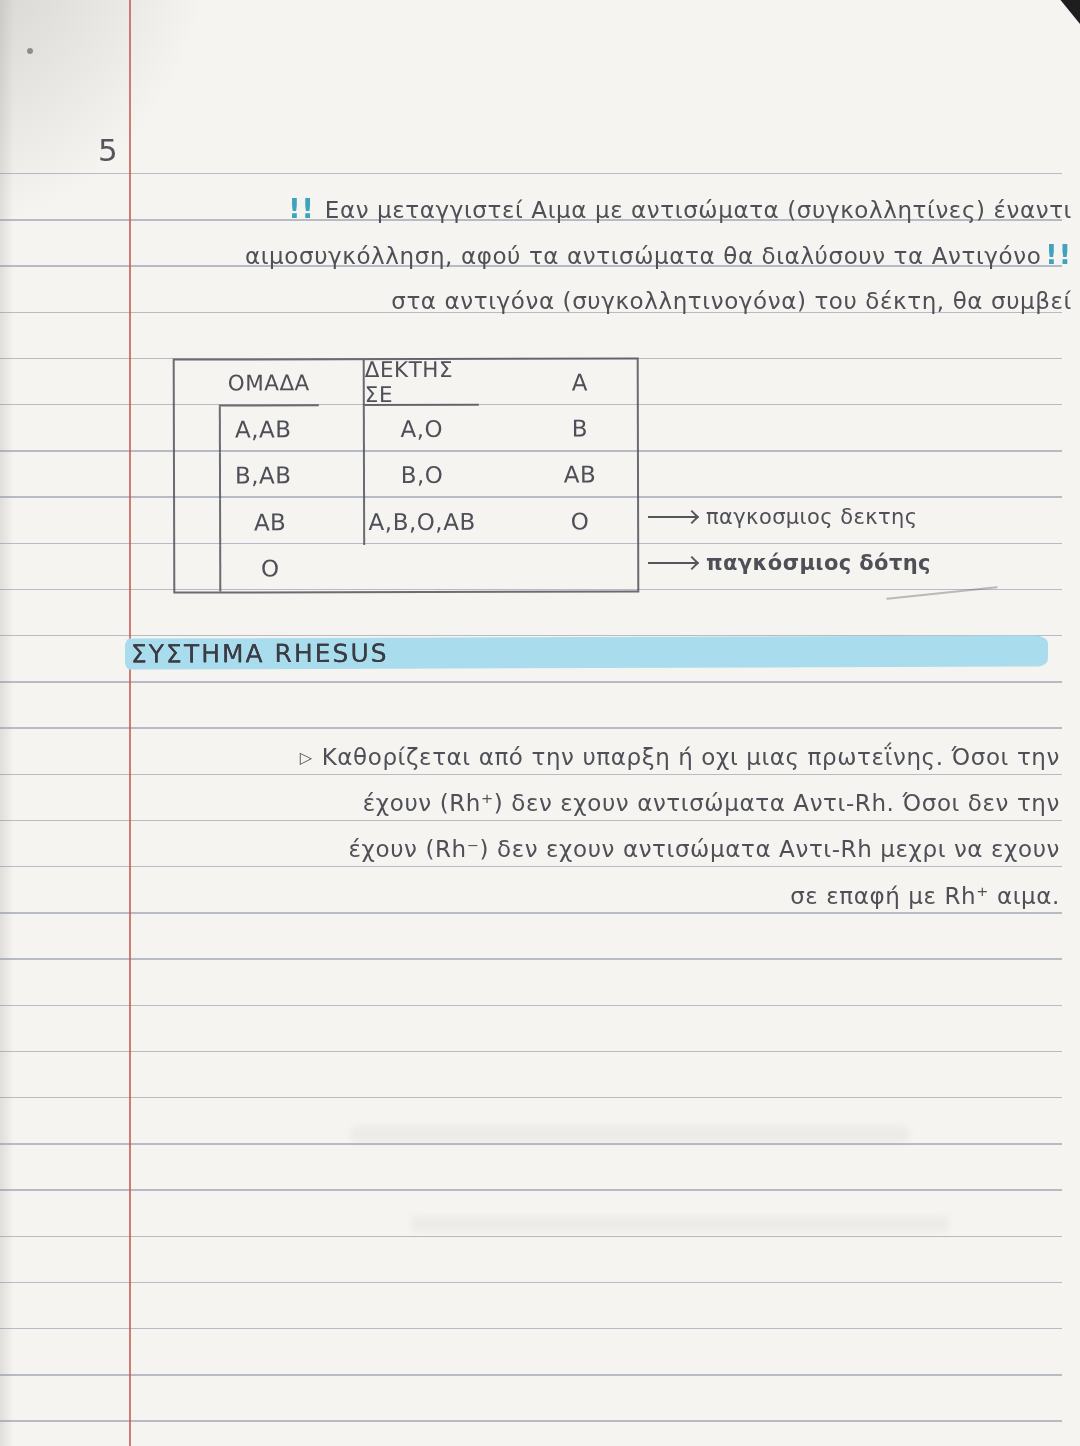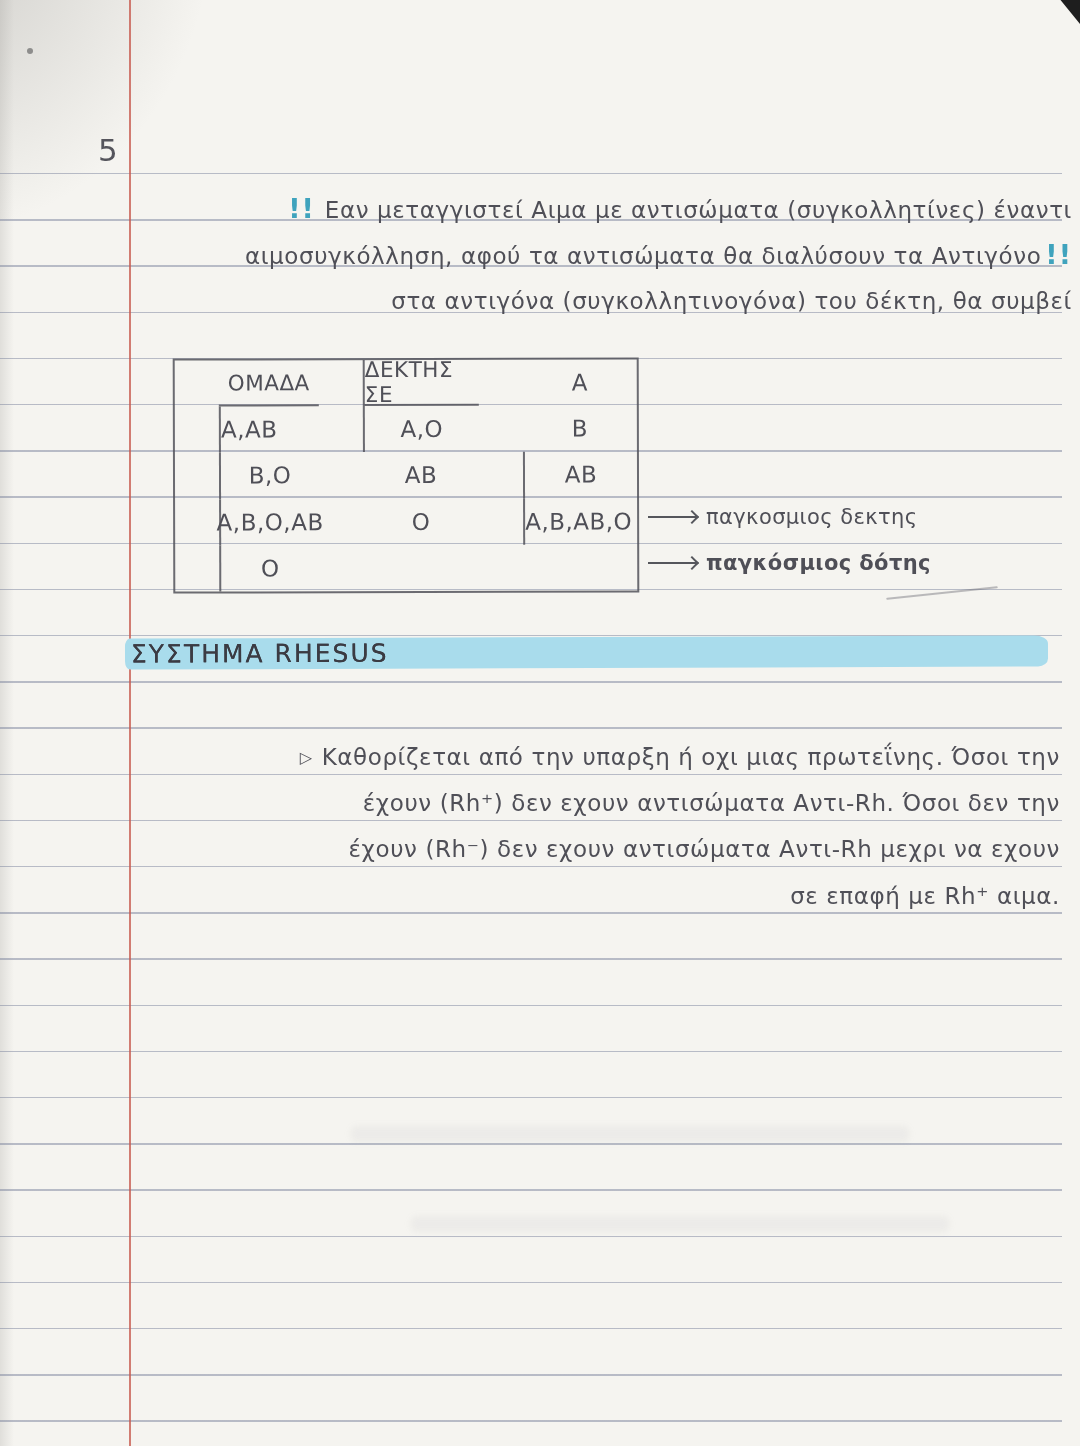--- a/index.html
+++ b/index.html
@@ -31,21 +31,21 @@
   .bang.open{margin-right:10px;}
   .bang.close{margin-left:4px;}
 
   
   .btable{position:absolute;left:173px;top:358px;display:grid;
           grid-template-columns:144px 160px 158px;grid-auto-rows:46.2px;
           border:2.5px solid rgba(82,82,90,.85);transform:rotate(-.15deg);}
   .cell{display:flex;align-items:center;justify-content:center;font-size:23px;letter-spacing:.5px;margin-left:44px;}
   .th{border-bottom:2.5px solid rgba(82,82,90,.85);font-size:21.5px;}
   .bl{border-left:2.5px solid rgba(82,82,90,.85);}
-  .d{justify-content:flex-start;padding-left:0;}
+  .d{justify-content:flex-start;padding-left:14px;}
   .d.center{justify-content:center;padding-left:0;}
 
   .annot{position:absolute;left:648px;height:42px;display:flex;align-items:center;gap:10px;
          font-size:21px;letter-spacing:.4px;white-space:nowrap;}
   .annot.a1{top:496px;}
   .annot.a2{top:542px;font-weight:bold;}
   .arrow{position:relative;display:inline-block;width:48px;height:2px;background:#55565c;flex:0 0 auto;}
   .arrow::after{content:'';position:absolute;right:-1px;top:-4.5px;width:8px;height:8px;
          border:solid #55565c;border-width:2px 2px 0 0;transform:rotate(45deg);}
   .swoosh{position:absolute;left:886px;top:592px;width:112px;height:2px;border-radius:2px;
@@ -84,28 +84,28 @@
 
   <div class="btable">
     <div class="cell th">ΟΜΑΔΑ</div>
     <div class="cell th bl">ΔΕΚΤΗΣ ΣΕ</div>
 
     <div class="cell">A</div>
     <div class="cell bl d">A,AB</div>
     <div class="cell bl">A,O</div>
 
     <div class="cell">B</div>
+    <div class="cell bl d">B,AB</div>
     <div class="cell bl">B,O</div>
 
     <div class="cell">AB</div>
     <div class="cell bl d center">AB</div>
     <div class="cell bl">A,B,O,AB</div>
 
     <div class="cell">O</div>
-    <div class="cell bl d">A,B,AB,O</div>
     <div class="cell bl">O</div>
   </div>
 
   <div class="annot a1">
     <span class="arrow"></span>
     <span>παγκοσμιος δεκτης</span>
   </div>
   <div class="annot a2">
     <span class="arrow"></span>
     <span>παγκόσμιος δότης</span>

